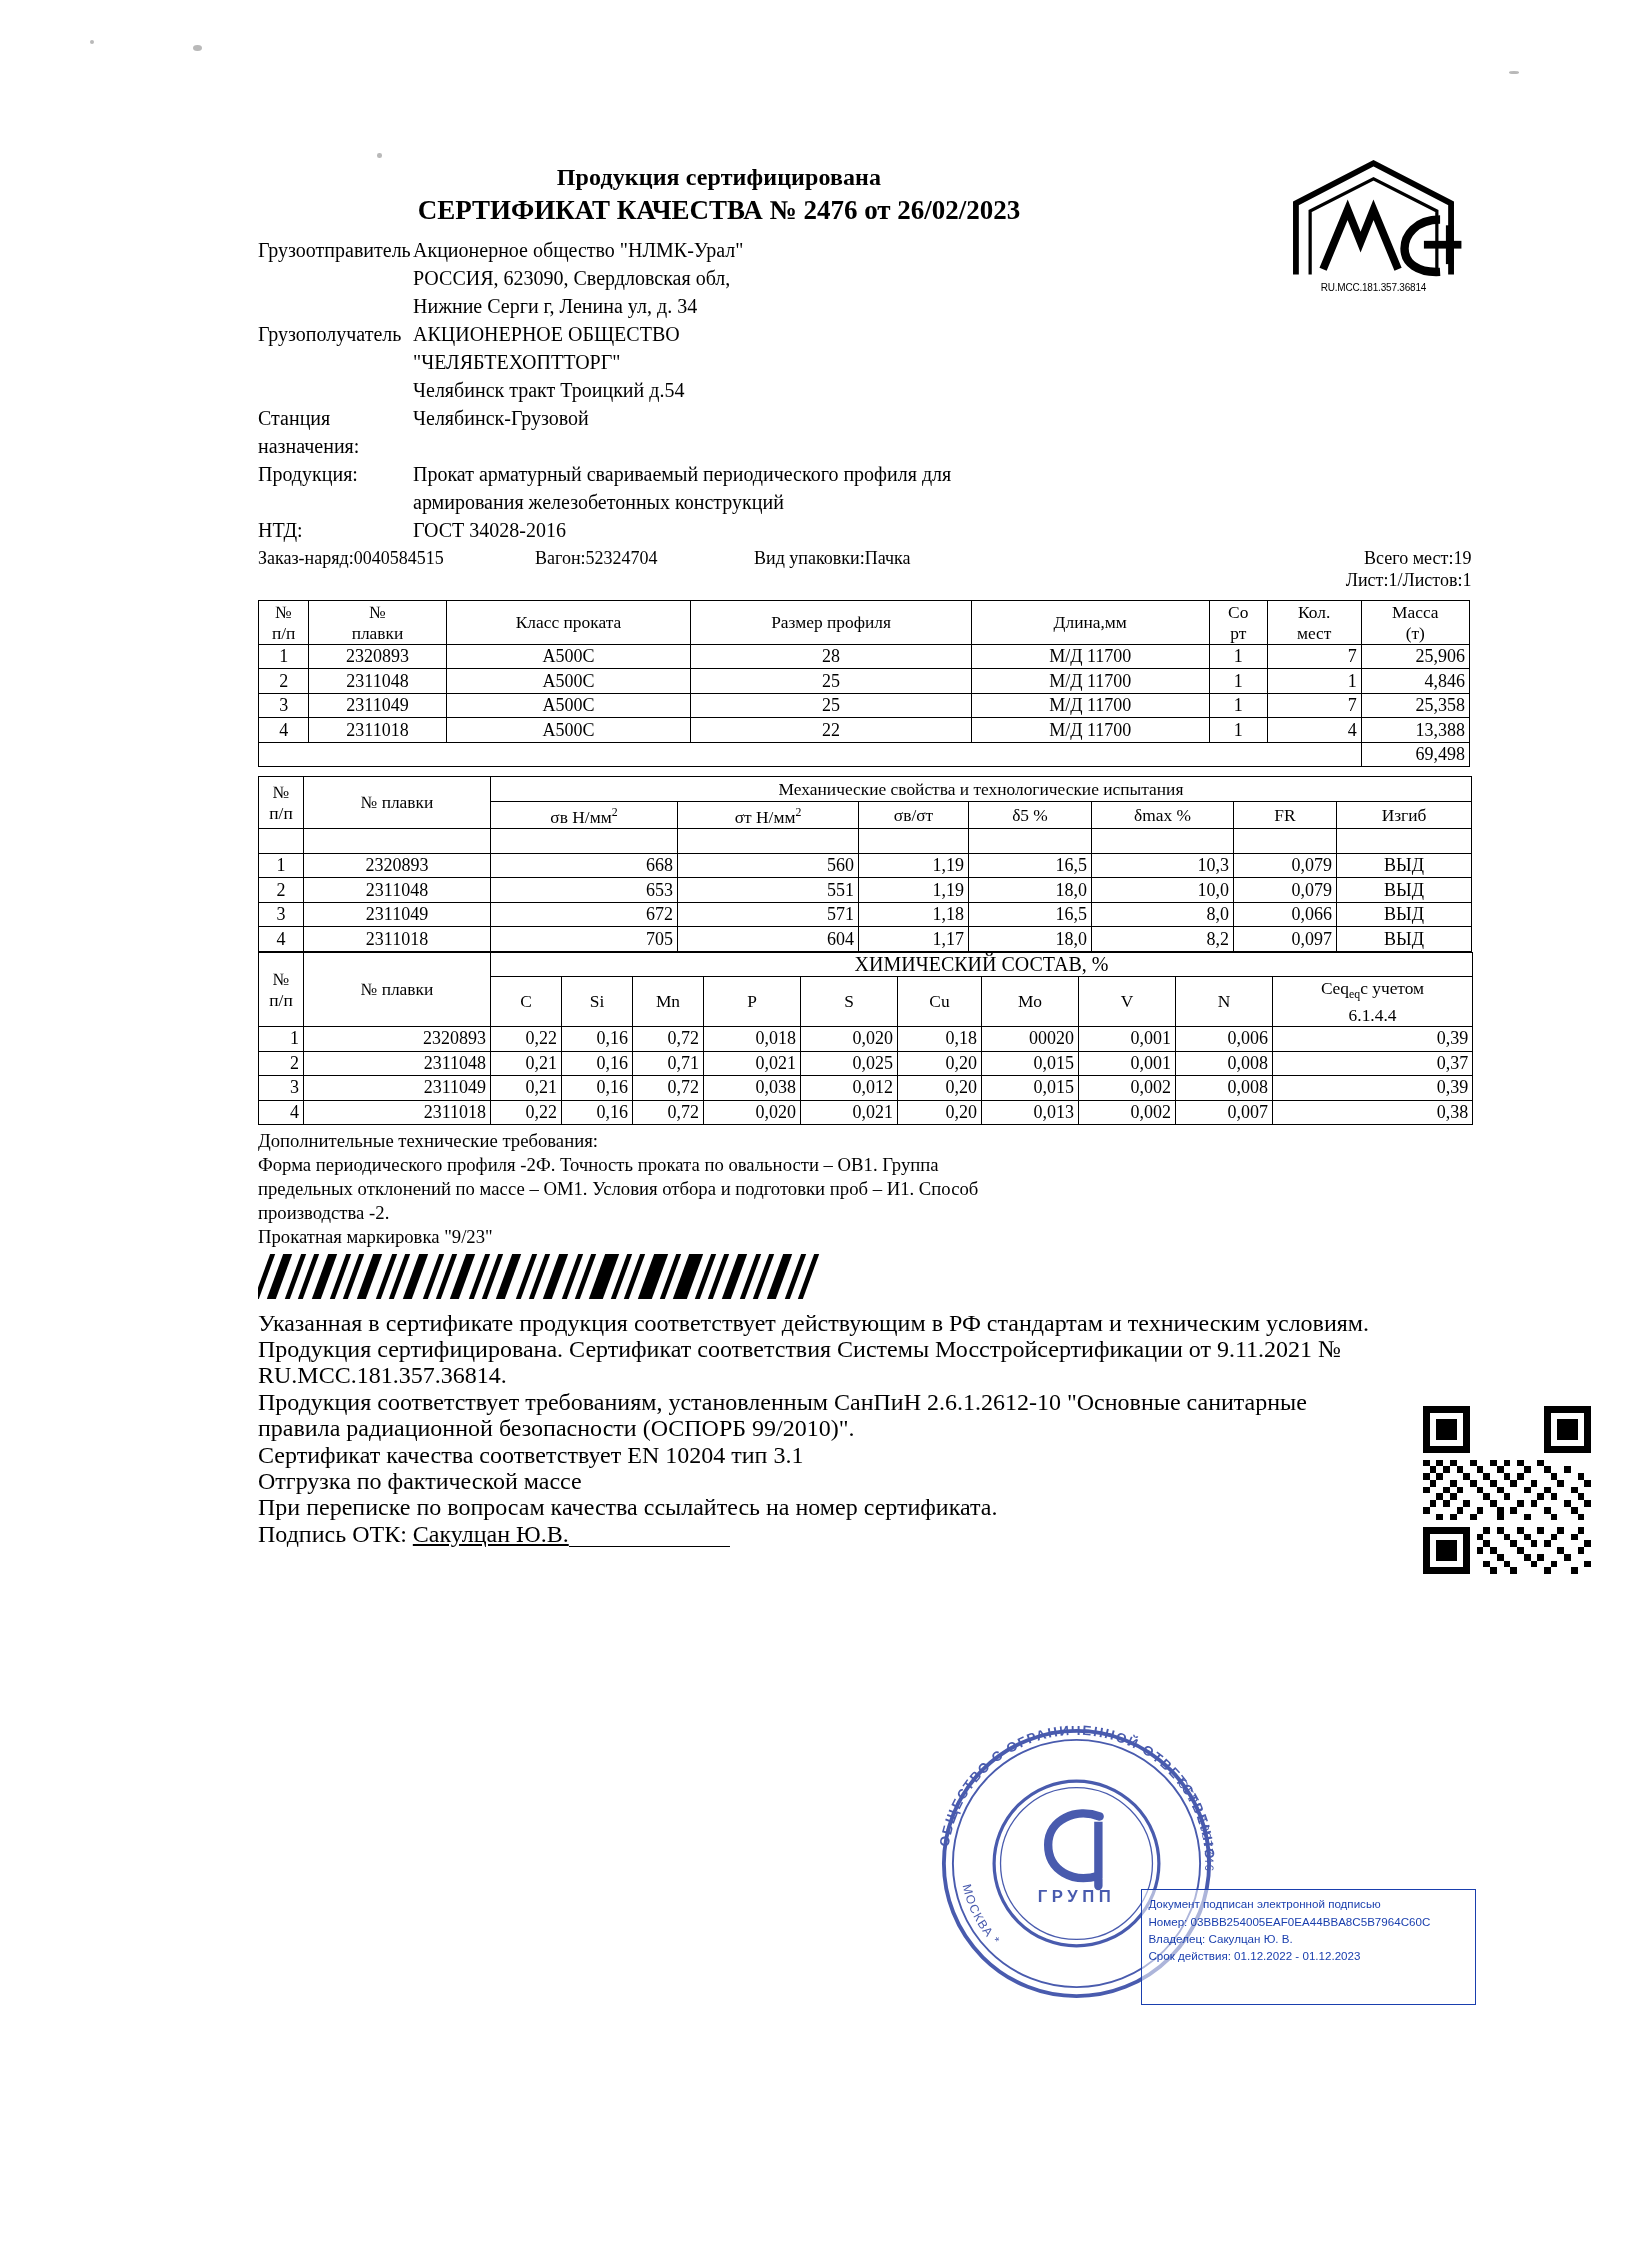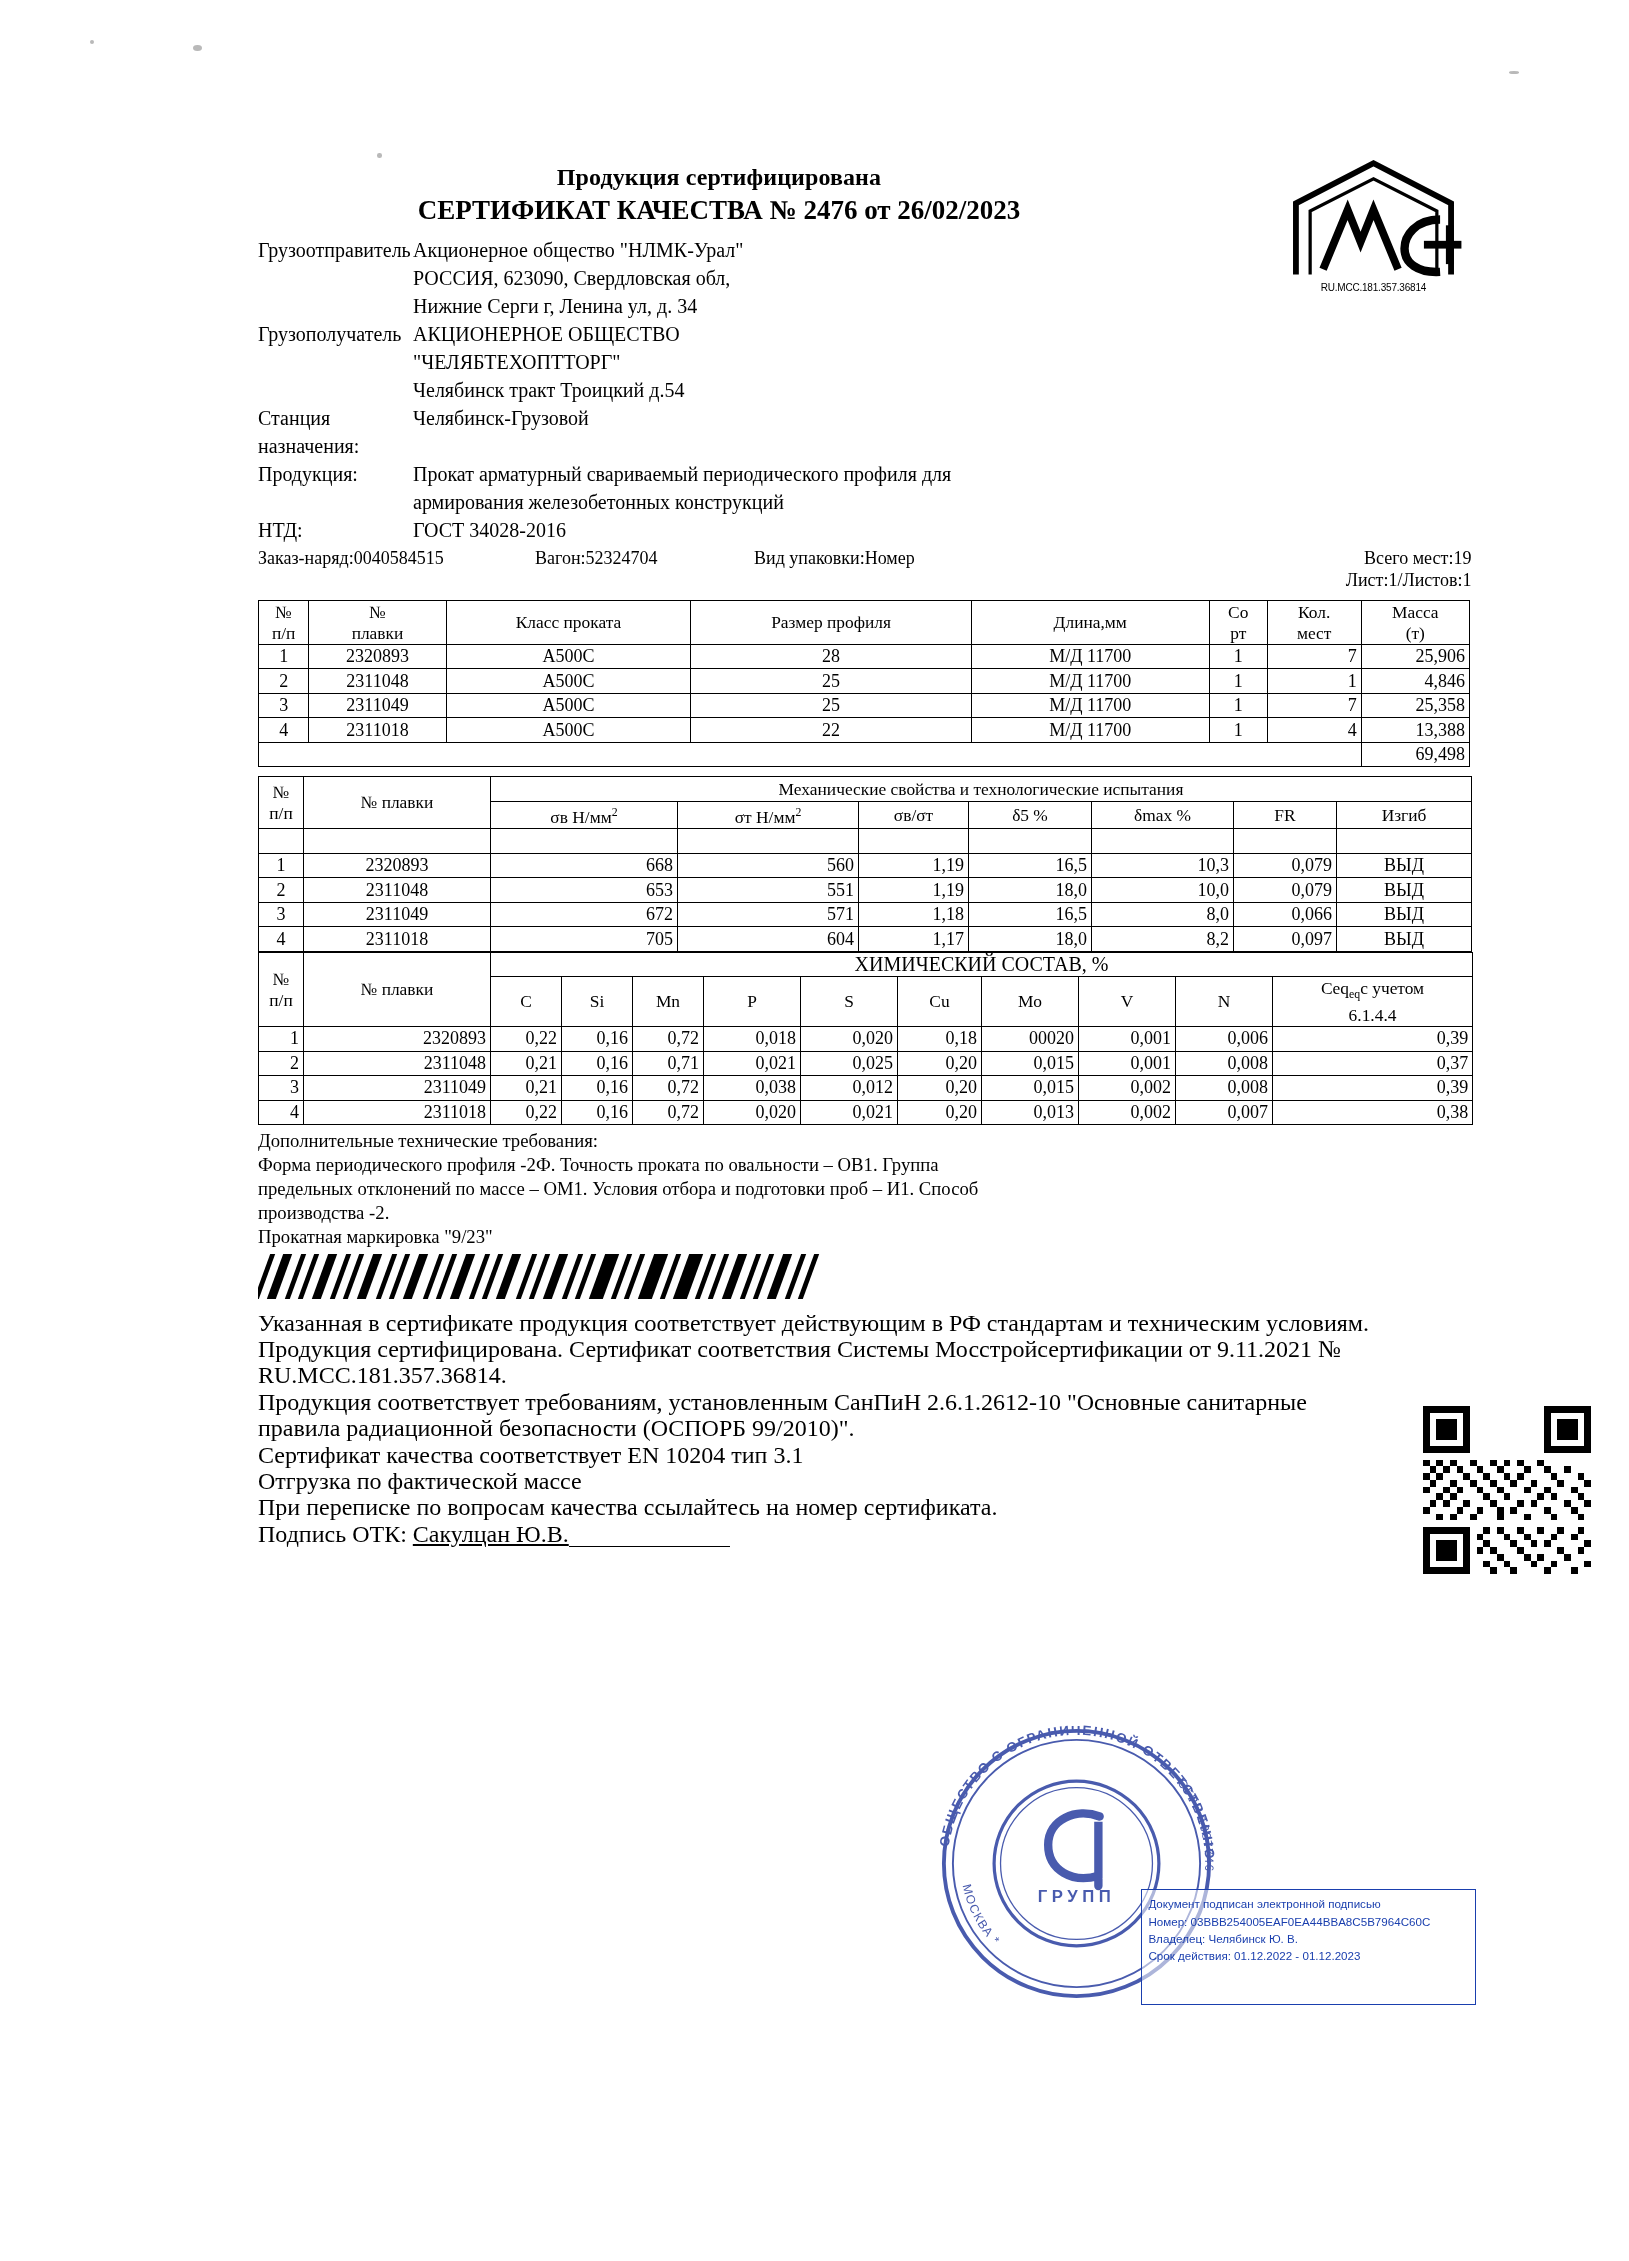--- a/index.html
+++ b/index.html
@@ -261,21 +261,21 @@
 
       <div class="addr-row">
         <div class="addr-label">НТД:</div>
         <div class="addr-val">ГОСТ 34028-2016</div>
       </div>
     </div>
 
     <div class="row-order">
       <div class="c1">Заказ-наряд:0040584515</div>
       <div class="c2">Вагон:52324704</div>
-      <div class="c3">Вид упаковки:Номер</div>
+      <div class="c3">Вид упаковки:Пачка</div>
       <div class="c4">Всего мест:19</div>
     </div>
     <div class="row-sheet">Лист:1/Листов:1</div>
 
     <div class="tbl-wrap">
     <table>
       <colgroup>
         <col style="width:45px">
             <col style="width:123px">
             <col style="width:219px">
@@ -762,18 +762,18 @@
       <text x="240" y="300" text-anchor="middle" fill="#2a3fa0" font-family="Liberation Sans, sans-serif" font-size="26" font-weight="bold" letter-spacing="7">ГРУПП</text>
       <g transform="translate(240,215)">
         <path d="M 36,-48 C 0,-62 -44,-44 -44,-4 C -44,36 -6,56 34,44 L 34,-40 L 34,60" fill="none" stroke="#2a3fa0" stroke-width="13" stroke-linecap="round"></path>
       </g>
     </svg>
   </div>
 
   <div class="esign">
     <div>Документ подписан электронной подписью</div>
     <div>Номер: 03BBB254005EAF0EA44BBA8C5B7964C60C</div>
-    <div>Владелец: Челябинск Ю. В.</div>
+    <div>Владелец: Сакулцан Ю. В.</div>
     <div>Срок действия: 01.12.2022 - 01.12.2023</div>
   </div>
 
 </div>
 
 
 </body></html>

